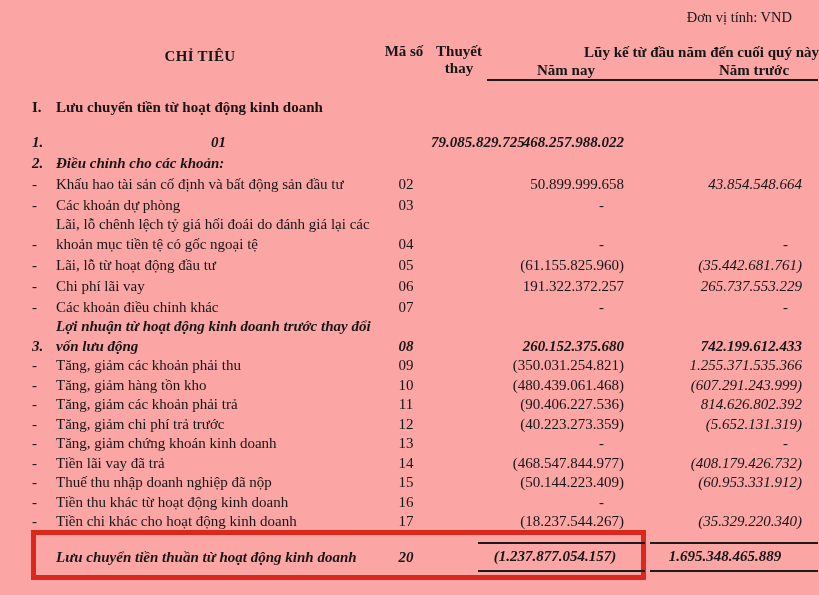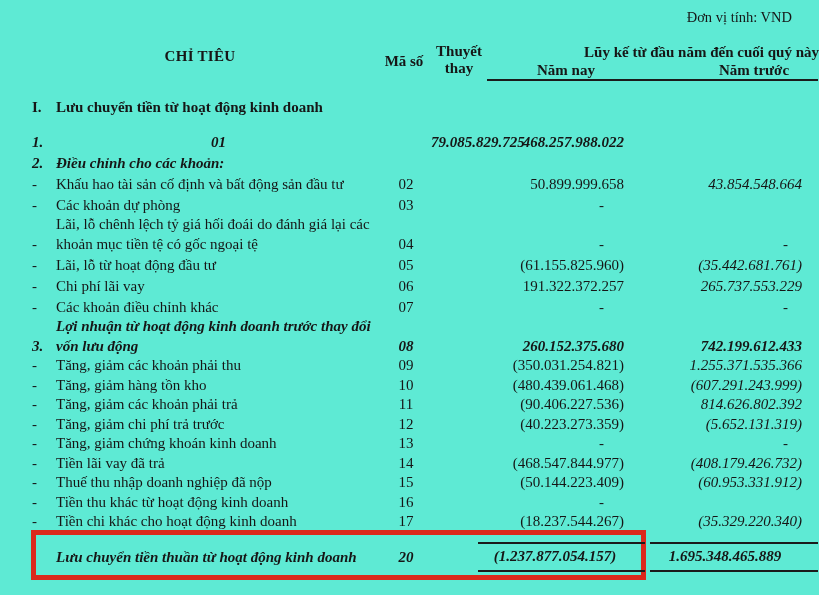--- a/index.html
+++ b/index.html
@@ -1,24 +1,24 @@
 <!DOCTYPE html>
 <html><head>
 <meta charset="utf-8">
 <style>
   html,body { margin:0; padding:0; background:#fff; }
   .page {
-    position:relative; width:819px; height:595px; background:#5eead4;
+    position:relative; width:819px; height:595px; background:#fca5a5;
     font-family:"Liberation Serif","DejaVu Serif",serif;
     color:#161616; font-size:15px; overflow:hidden;
   }
   
   .unit-label { position:absolute; top:9px; right:27px; font-size:14.5px; }
   .h-chitieu  { position:absolute; left:100px; top:48px; width:200px; text-align:center; font-weight:bold; letter-spacing:0.3px; }
-  .h-maso     { position:absolute; left:383px; top:53px; width:42px;  text-align:center; font-weight:bold; line-height:1.15; }
+  .h-maso     { position:absolute; left:383px; top:43px; width:42px;  text-align:center; font-weight:bold; line-height:1.15; }
   .h-thuyetminh { position:absolute; left:427px; top:43px; width:64px; text-align:center; font-weight:bold; line-height:1.15; }
   .h-luyke    { position:absolute; left:495px; top:44px; width:324px; text-align:right; font-weight:bold; }
   .h-namnay   { position:absolute; left:500px; top:62px; width:132px; text-align:center; font-weight:bold; }
   .h-namtruoc { position:absolute; left:692px; top:62px; width:124px; text-align:center; font-weight:bold; }
   .h-underline{ position:absolute; left:487px; top:79px; width:331px; height:2px; background:#1b1b1b; }
   
   .section-row { position:absolute; left:32px; top:99px; display:grid; grid-template-columns:24px 500px; font-weight:bold; }
   
   .rows { position:absolute; left:32px; top:131px; width:770px; display:flex; flex-direction:column; }
   .row  { display:grid; grid-template-columns:24px 325px 50px 60px 133px 178px; align-items:end; min-height:21px; line-height:1.3; }

